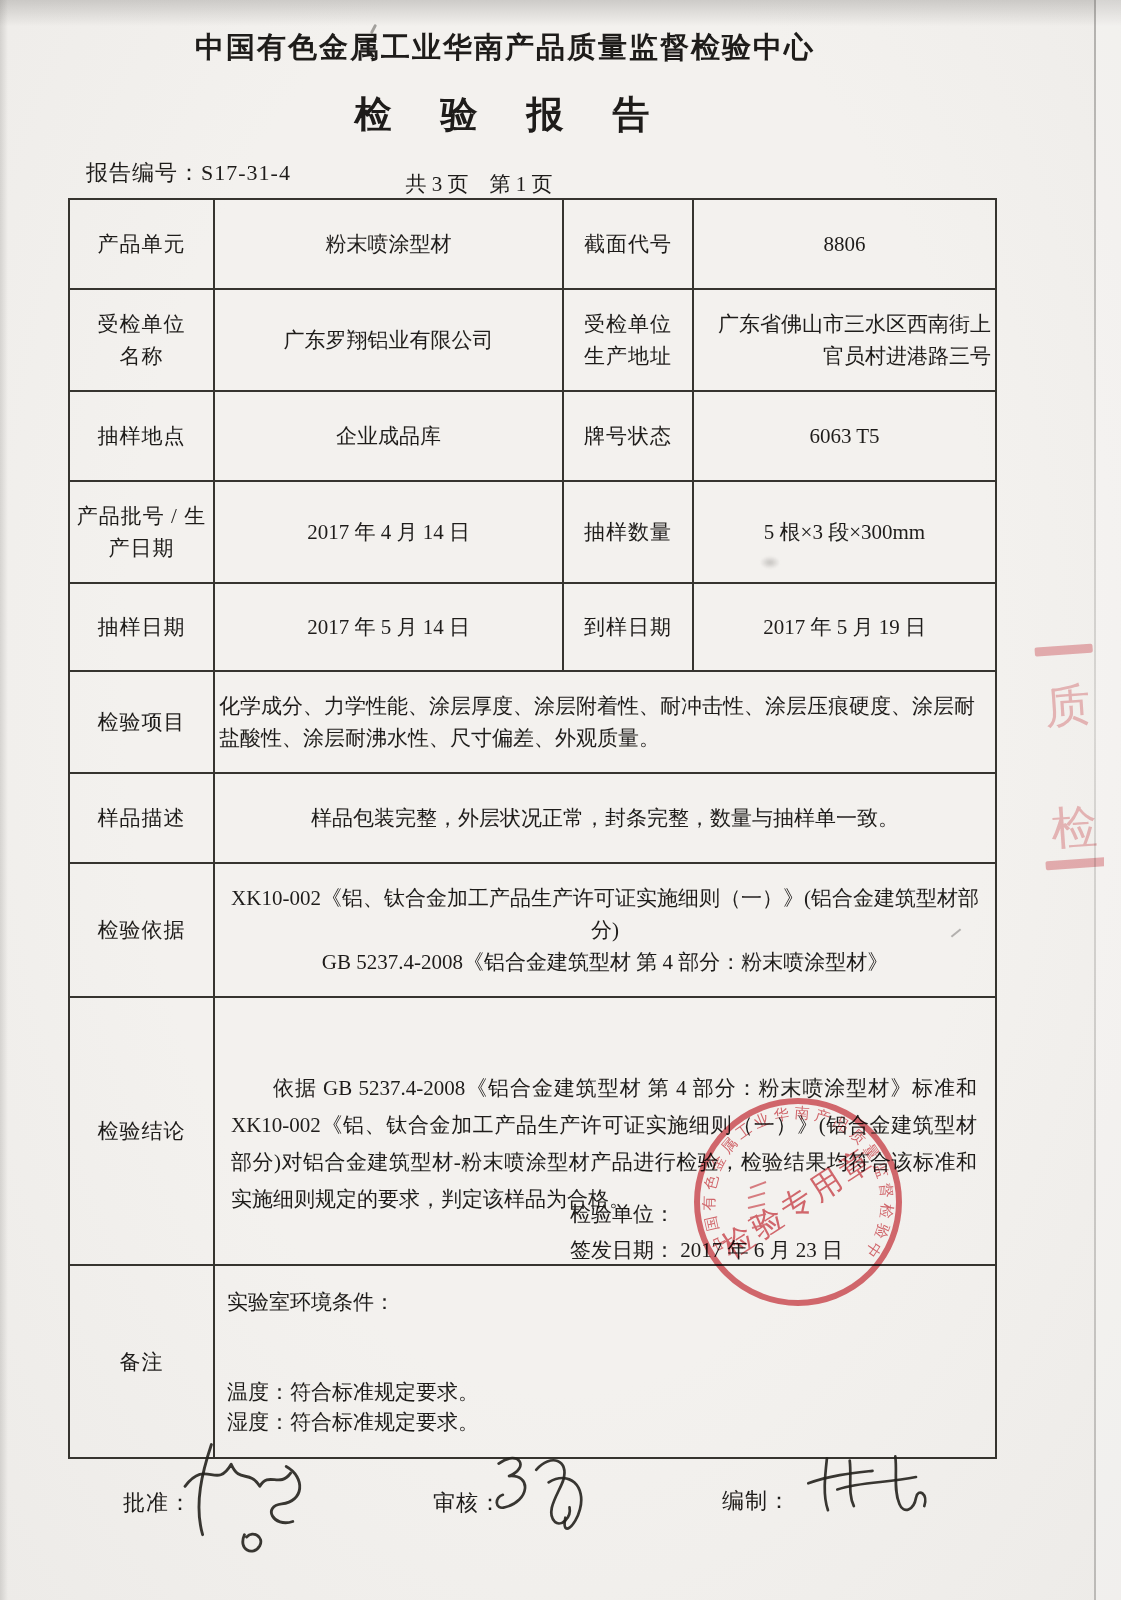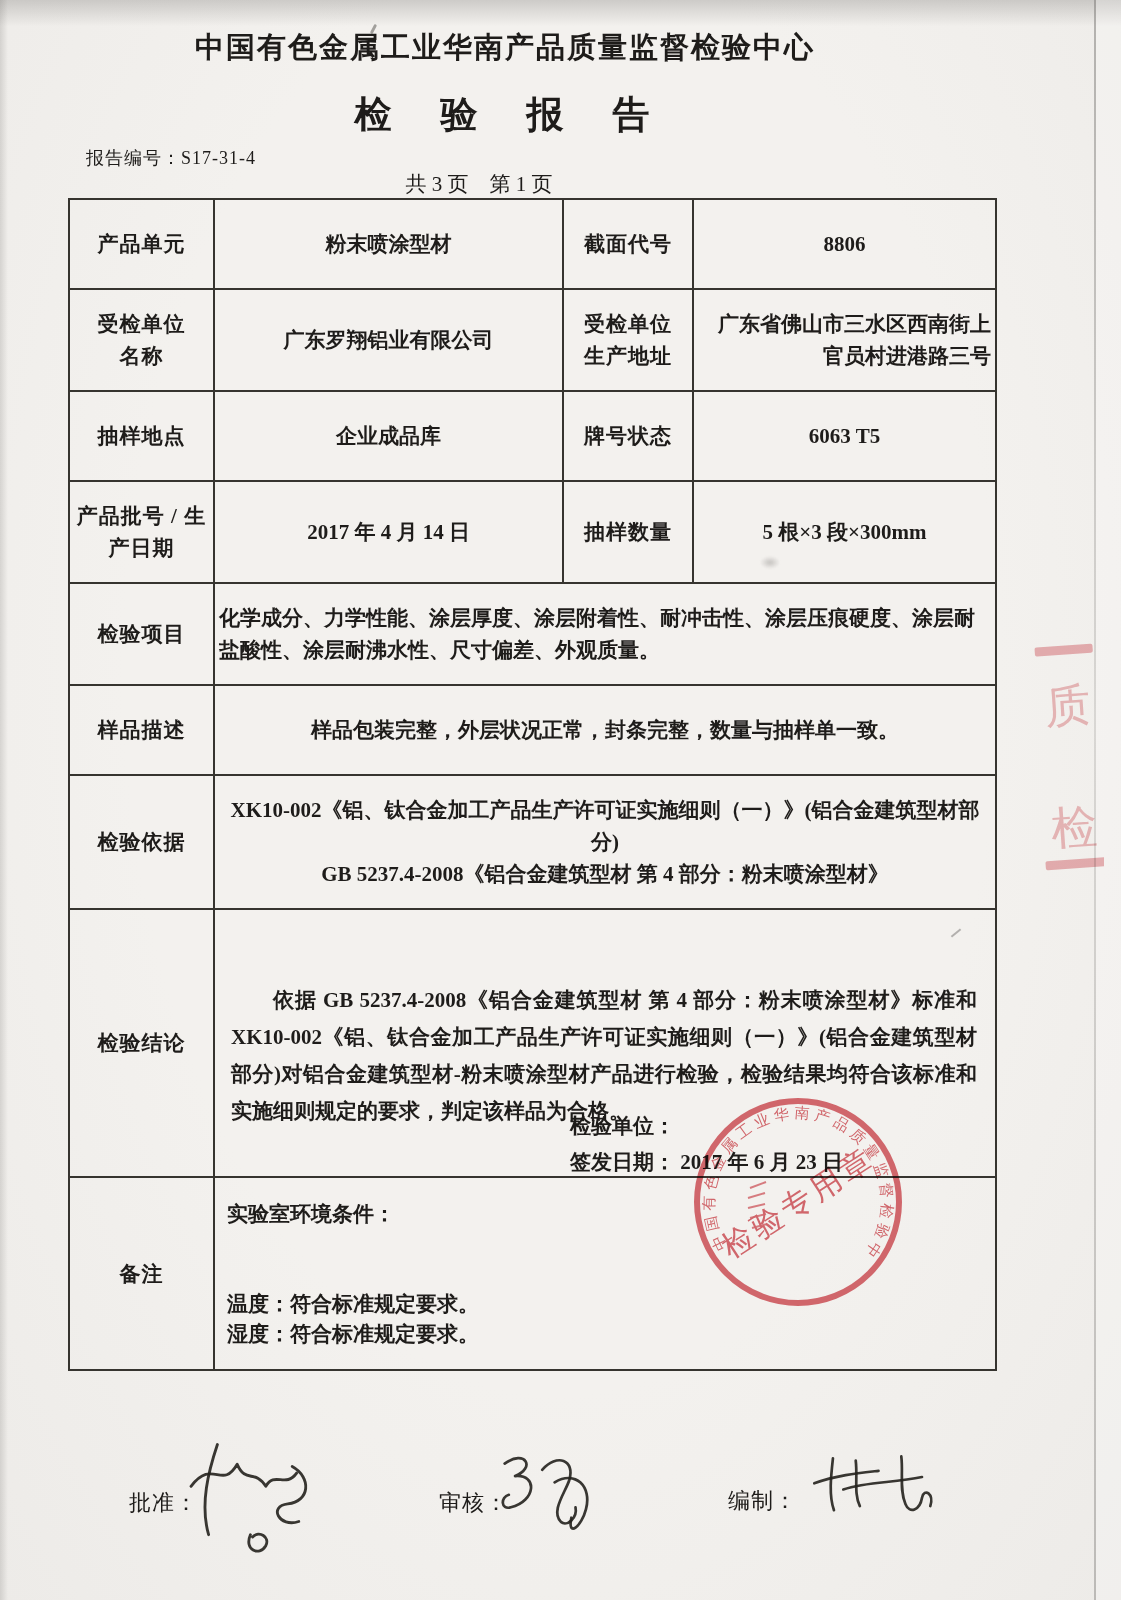--- a/index.html
+++ b/index.html
@@ -13,44 +13,44 @@
   .fold-line{position:absolute;top:0;bottom:0;left:1094px;width:2px;
     background:linear-gradient(180deg, rgba(128,126,123,.55), rgba(128,126,123,.22) 45%, rgba(128,126,123,.45));}
   .right-strip{position:absolute;top:0;bottom:0;left:1096px;right:0;background:rgba(255,255,255,0.22);}
   .left-shade{position:absolute;top:0;bottom:0;left:0;width:8px;
     background:linear-gradient(90deg, rgba(90,88,85,.18), rgba(90,88,85,0));}
 
   .org-name{position:absolute;top:28px;left:0;width:1010px;text-align:center;
     font-size:29px;font-weight:700;letter-spacing:2px;}
   .report-title{position:absolute;top:90px;left:0;width:1010px;text-align:center;
     font-size:37px;font-weight:700;letter-spacing:6px;}
-  .report-no{position:absolute;left:86px;top:146px;font-size:18px;letter-spacing:1px;}
+  .report-no{position:absolute;left:86px;top:158px;font-size:22px;letter-spacing:1px;}
   .pagination{position:absolute;left:0;top:170px;width:958px;text-align:center;font-size:21px;}
 
   table.report{position:absolute;left:68px;top:198px;width:927px;border-collapse:collapse;
     table-layout:fixed;}
   table.report td{border:2px solid #36342f;font-size:21px;vertical-align:middle;
-    padding:18px 4px;line-height:32px;font-weight:bold;}
+    padding:18px 4px;line-height:32px;}
   td.lab{text-align:center;letter-spacing:1px;white-space:pre-line;line-height:34px;}
   td.val{text-align:center;}
   td.val-left{text-align:right;padding:2px 2px 2px 7px;line-height:36px;}
   td.items-cell{text-align:left;padding:4px 6px 4px 8px;line-height:36px;}
   td.basis-cell{text-align:center;line-height:39px;padding:6px 8px;}
   td.concl-cell{position:relative;vertical-align:top;padding:0;}
   .concl-p{padding:26px 14px 0 12px;text-indent:2em;line-height:37px;text-align:justify;}
   .issue-block{position:absolute;left:355px;top:198px;font-size:21px;line-height:36px;
     text-align:left;}
   td.remarks-cell{vertical-align:top;padding:0;margin-left:34px;}
   .remarks-inner{display:flex;flex-direction:column;height:150px;padding:3px 10px 2px 8px;
     text-align:left;}
   .remarks-spacer{flex:1;}
   .remarks-env{line-height:31px;}
   .remarks-line{line-height:30px;}
 
-  .footer{position:absolute;left:18px;top:1470px;width:1010px;height:130px;font-size:22px;}
+  .footer{position:absolute;left:12px;top:1470px;width:1010px;height:130px;font-size:22px;}
   .sig-label{position:absolute;letter-spacing:1px;}
   .sig-svg{position:absolute;}
   .sig-svg path{fill:none;stroke:#24211d;stroke-width:2.6;stroke-linecap:round;
     stroke-linejoin:round;opacity:.9;}
 
   .stamp-svg{position:absolute;left:688px;top:1092px;mix-blend-mode:multiply;opacity:.85;}
   .edge-stamp-svg{position:absolute;left:1018px;top:618px;mix-blend-mode:multiply;opacity:.8;}
 
   .speck1{position:absolute;left:372px;top:24px;width:3px;height:10px;
     background:rgba(95,93,90,.55);transform:rotate(28deg);border-radius:2px;}
@@ -104,20 +104,26 @@
       <td class="val">企业成品库</td>
       <td class="lab">牌号状态</td>
       <td class="val">6063 T5</td>
     </tr>
     <tr style="height:92px">
       <td class="lab">产品批号 / 生
 产日期</td>
       <td class="val">2017 年 4 月 14 日</td>
       <td class="lab">抽样数量</td>
       <td class="val">5 根×3 段×300mm</td>
+    </tr>
+    <tr style="height:88px">
+      <td class="lab">抽样日期</td>
+      <td class="val">2017 年 5 月 14 日</td>
+      <td class="lab">到样日期</td>
+      <td class="val">2017 年 5 月 19 日</td>
     </tr>
     <tr style="height:95px">
       <td class="lab">检验项目</td>
       <td class="items-cell" colspan="3">化学成分、力学性能、涂层厚度、涂层附着性、耐冲击性、涂层压痕硬度、涂层耐盐酸性、涂层耐沸水性、尺寸偏差、外观质量。</td>
     </tr>
     <tr style="height:90px">
       <td class="lab">样品描述</td>
       <td class="val" colspan="3">样品包装完整，外层状况正常，封条完整，数量与抽样单一致。</td>
     </tr>
     <tr style="height:107px">

